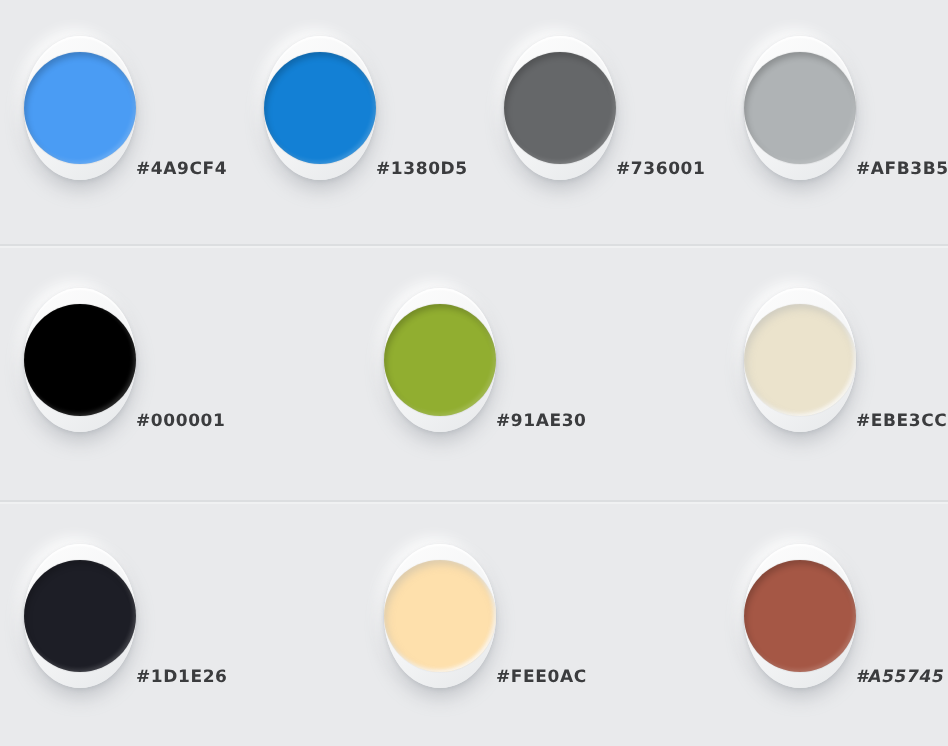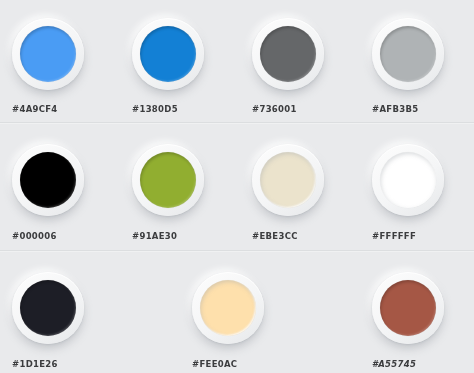--- a/index.html
+++ b/index.html
@@ -37,22 +37,22 @@
   .band-divider {
     position: relative;
     width: 474px;
     height: 2px;
     background: linear-gradient(to bottom, #dcdee0 0%, #dcdee0 55%, #f0f1f2 56%, #f0f1f2 100%);
   }
 
   .swatch-cell {
     width: 90px;
     display: flex;
-    flex-direction: column;
-    align-items: flex-start;
+    flex-direction: row;
+    align-items: flex-end;
   }
 
   
   .swatch-ring {
     position: relative;
     width: 72px;
     height: 72px;
     border-radius: 50%;
     background: linear-gradient(145deg, #fdfdfd 0%, #f4f5f6 55%, #e6e8ea 100%);
     box-shadow:
@@ -129,39 +129,33 @@
     </div>
   </div>
 
   <div class="band-divider"></div>
 
   <div class="palette-band band-1" style="background-color: rgb(233, 234, 236);">
     <div class="swatch-cell">
       <div class="swatch-ring">
         <div class="swatch-disc" style="background-color: rgb(0, 0, 0);"></div>
       </div>
-      <div class="swatch-label" style="color: rgb(59, 60, 62);">#000006</div>
+      <div class="swatch-label" style="color: rgb(59, 60, 62);">#000001</div>
     </div>
     <div class="swatch-cell">
       <div class="swatch-ring">
         <div class="swatch-disc" style="background-color: rgb(145, 174, 48);"></div>
       </div>
       <div class="swatch-label" style="color: rgb(59, 60, 62);">#91AE30</div>
     </div>
     <div class="swatch-cell">
       <div class="swatch-ring">
         <div class="swatch-disc light-disc" style="background-color: rgb(235, 227, 204);"></div>
       </div>
       <div class="swatch-label" style="color: rgb(59, 60, 62);">#EBE3CC</div>
-    </div>
-    <div class="swatch-cell">
-      <div class="swatch-ring">
-        <div class="swatch-disc light-disc" style="background-color: rgb(255, 255, 255);"></div>
-      </div>
-      <div class="swatch-label" style="color: rgb(59, 60, 62);">#FFFFFF</div>
     </div>
   </div>
 
   <div class="band-divider"></div>
 
   <div class="palette-band band-2" style="background-color: rgb(233, 234, 236);">
     <div class="swatch-cell">
       <div class="swatch-ring">
         <div class="swatch-disc" style="background-color: rgb(29, 30, 38);"></div>
       </div>

